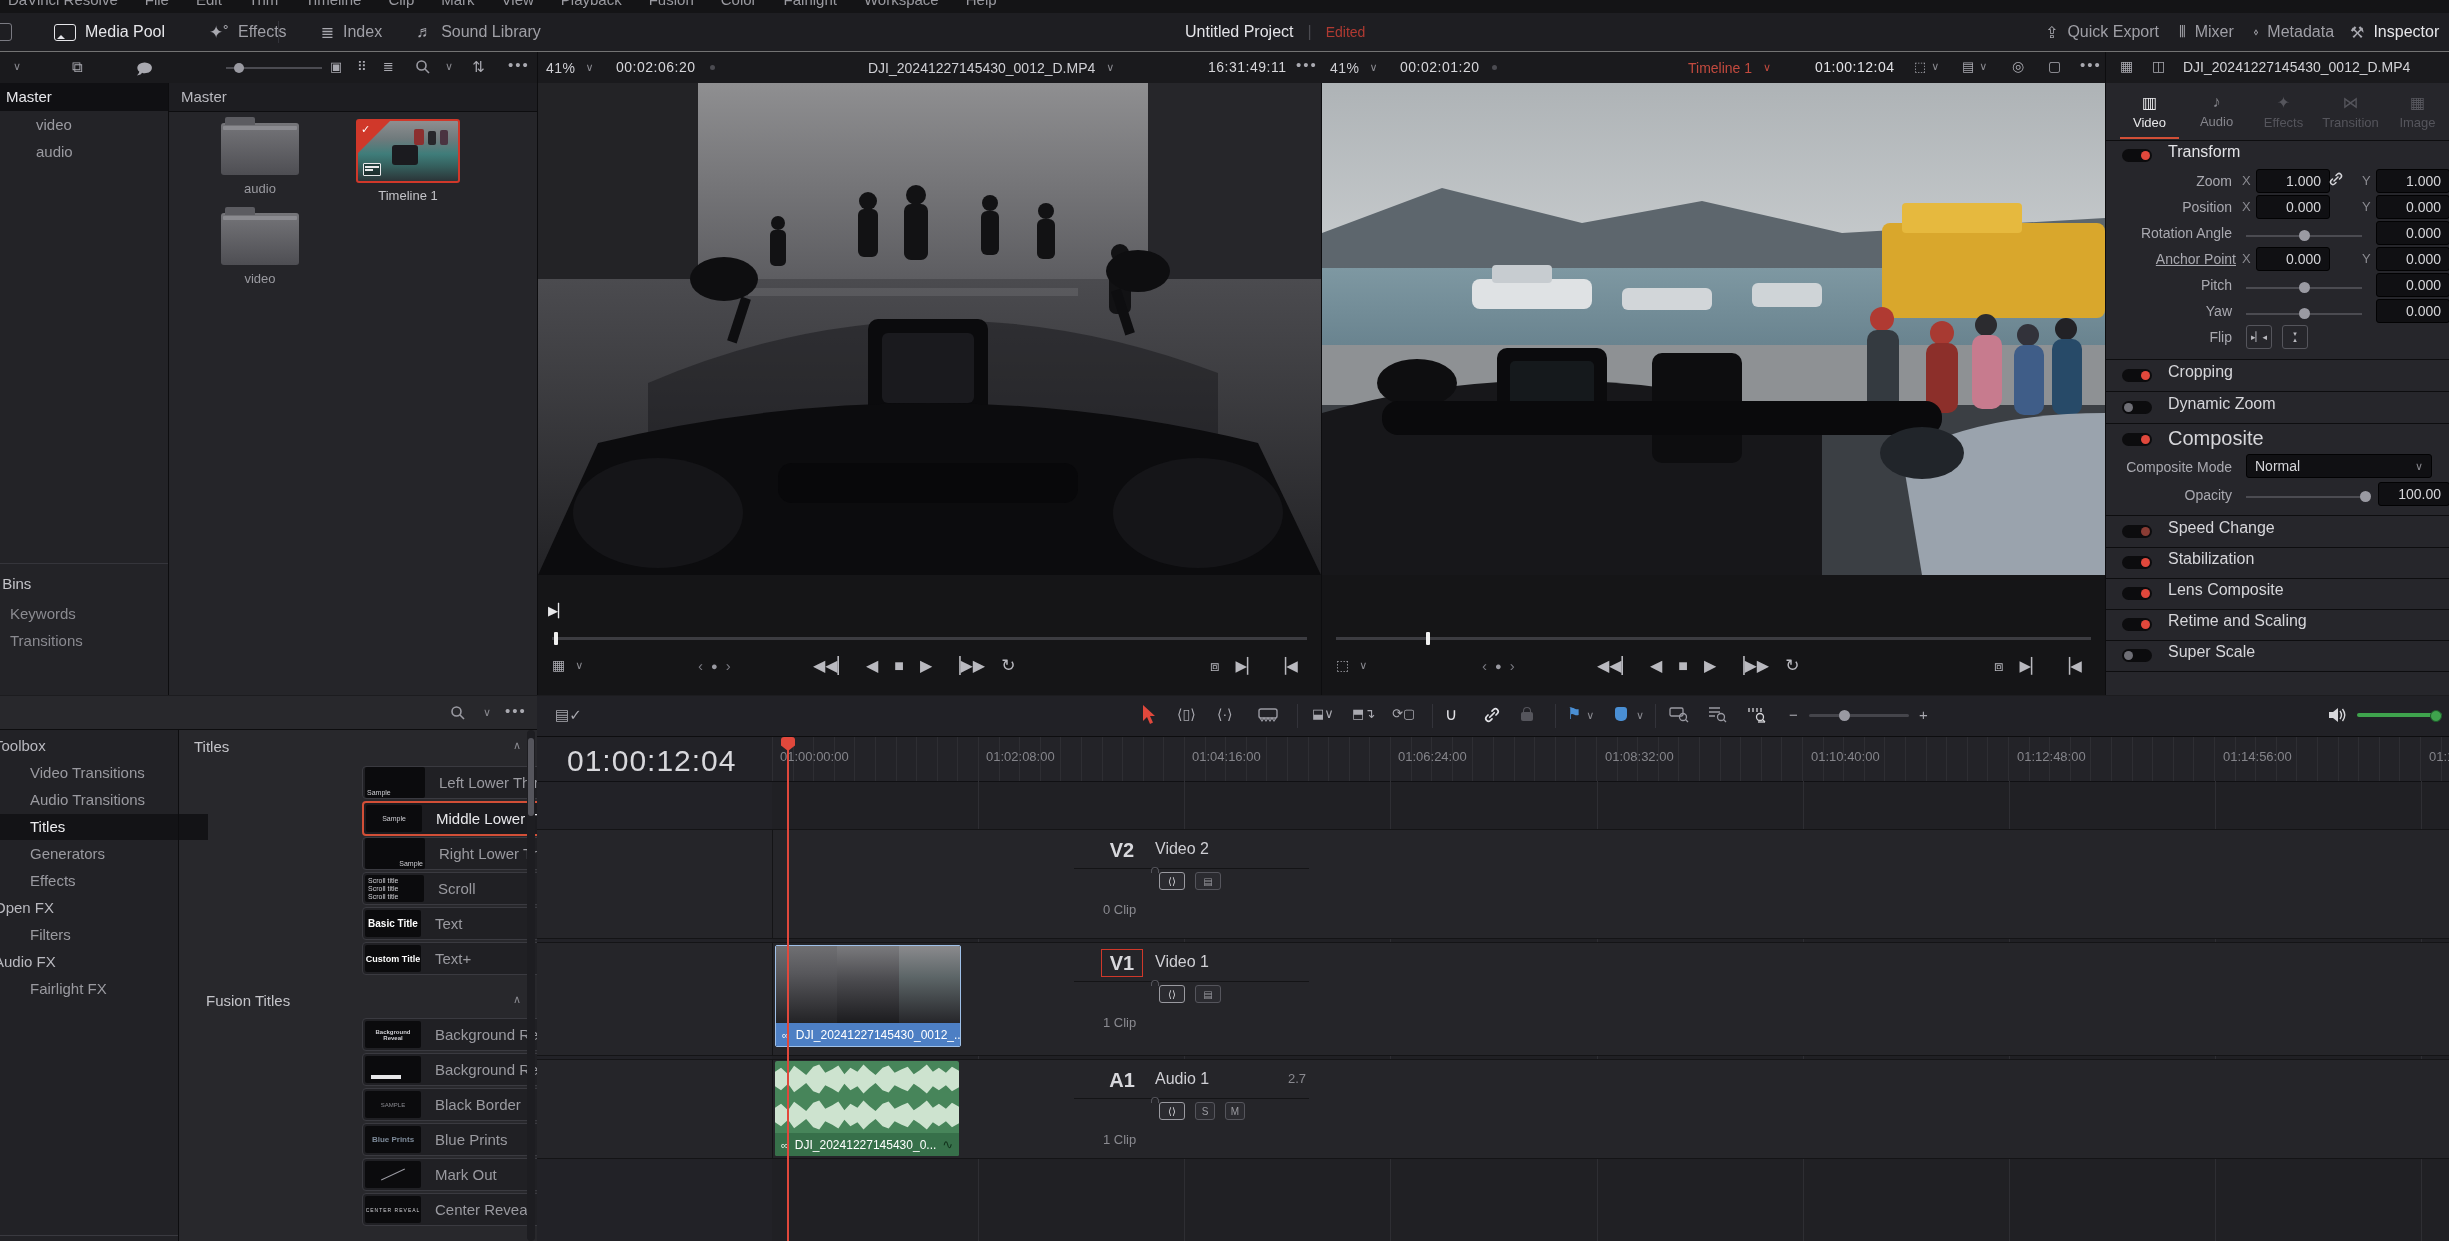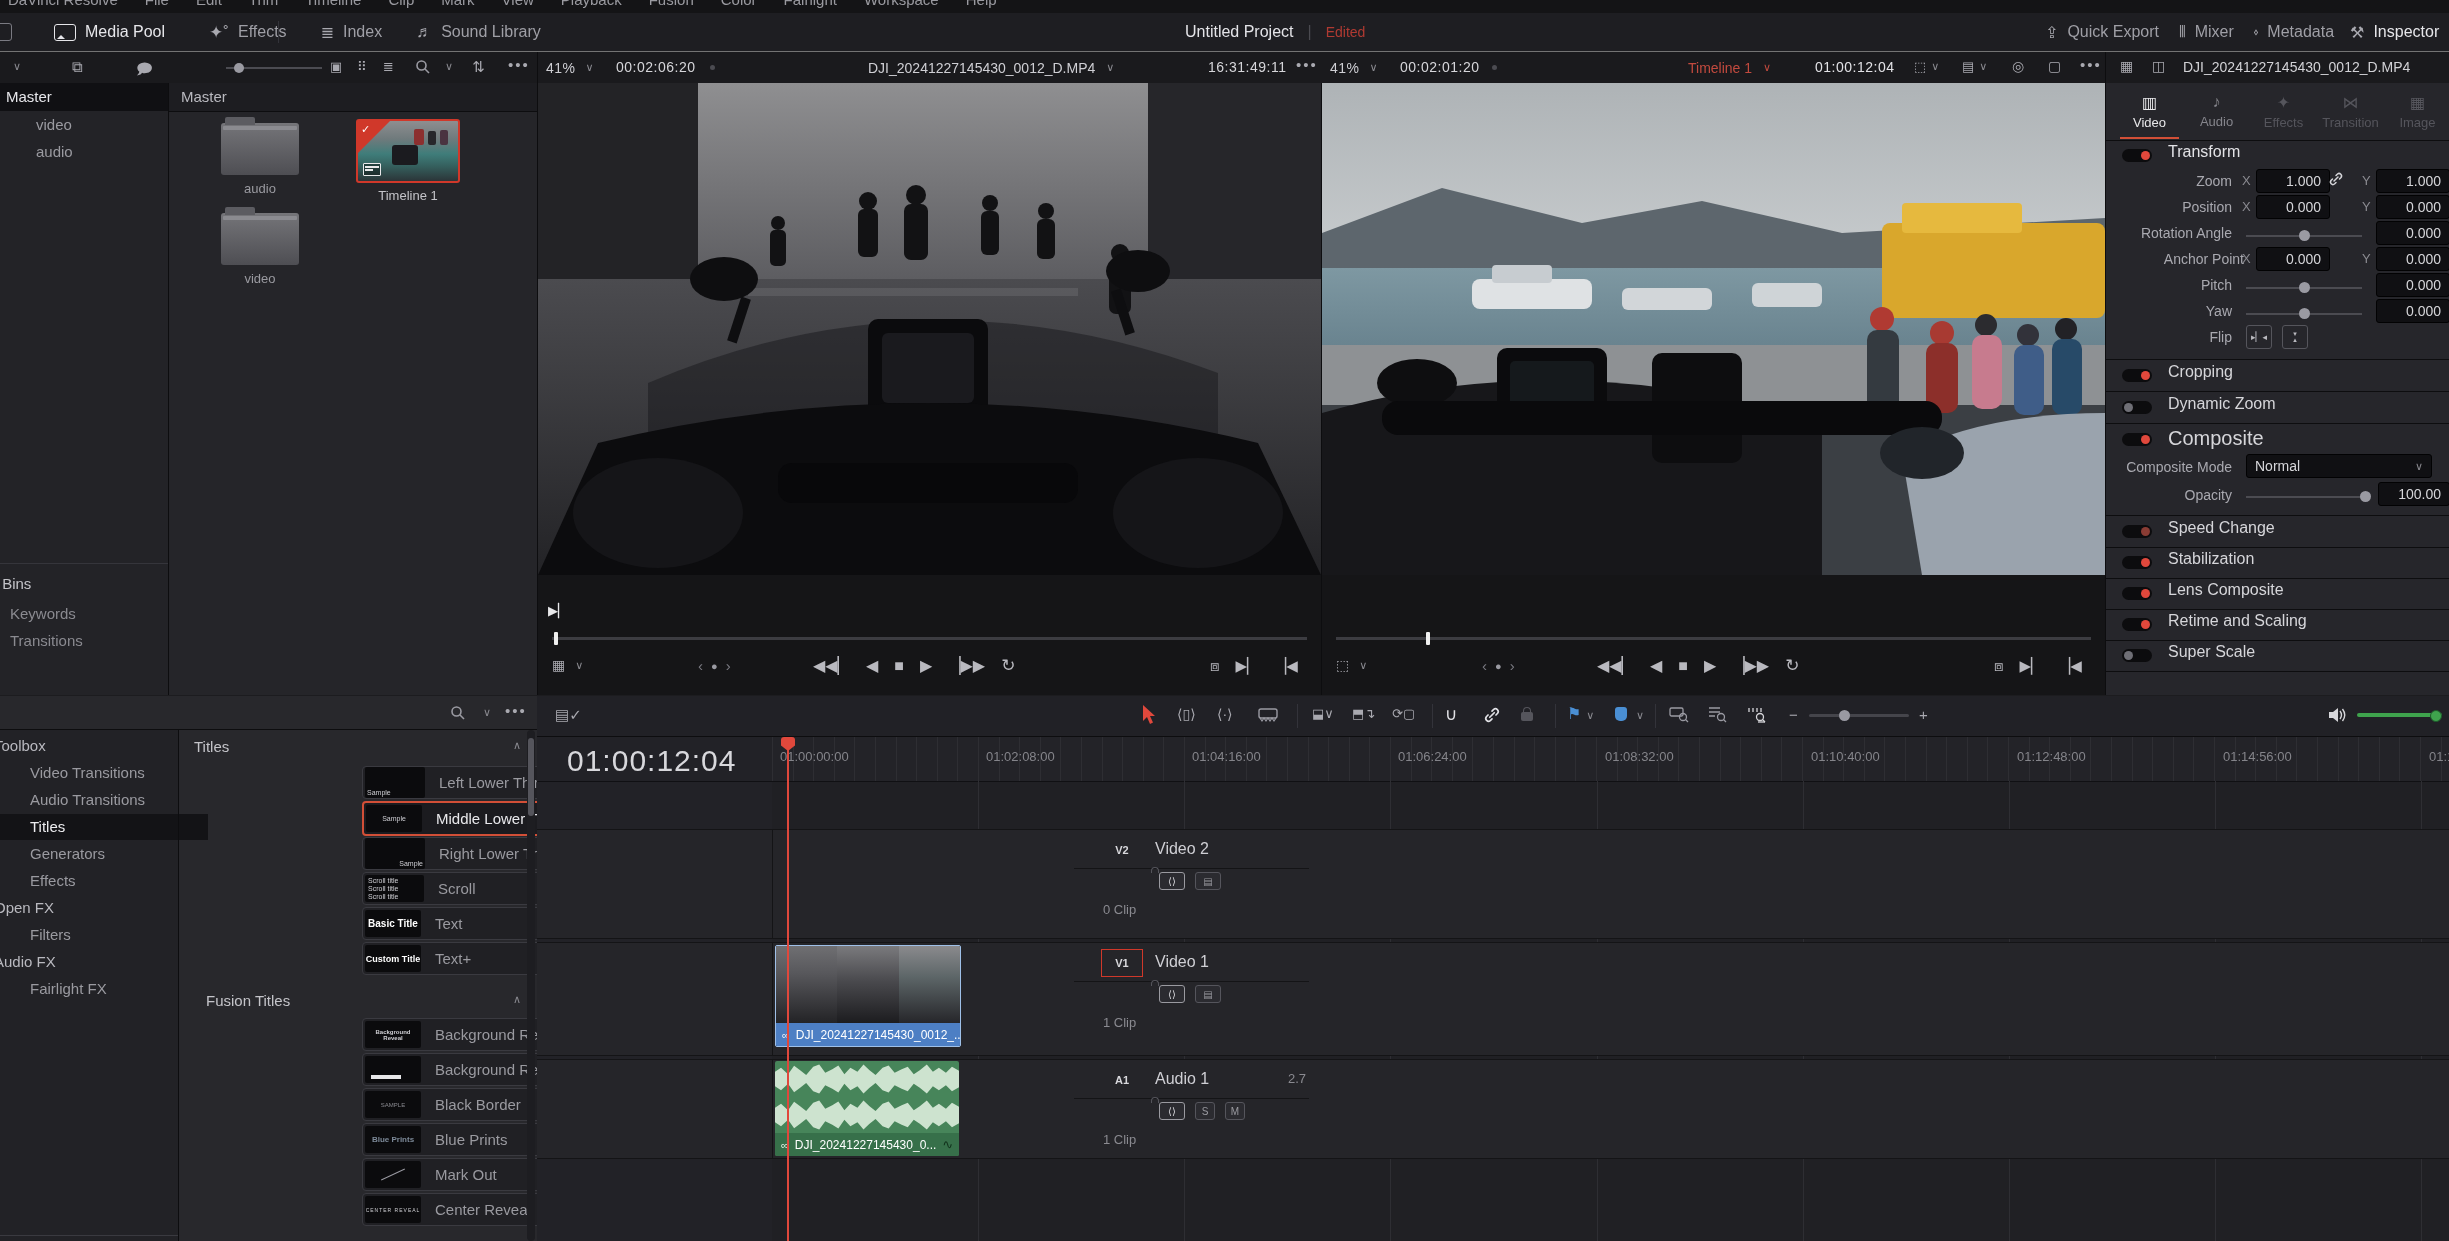--- a/index.html
+++ b/index.html
@@ -52,21 +52,21 @@
   .fxitem .lab{margin-left:14px;font-size:15px;color:#9a9aa0;}
   .fxitem.sel{border:2px solid #d24f37;background:#1b1b1f;}
   .fxitem.sel .lab{color:#e9e9ec;}
   .sideitem{position:absolute;left:0;width:178px;height:26px;line-height:26px;font-size:15px;color:#9a9aa0;
     white-space:nowrap;overflow:hidden;}
   .sideitem.top{color:#b9b9bf;}
   .sideitem.sel{background:#131316;color:#ececef;}
   
   .trackhead{position:absolute;left:556px;width:216px;}
   .tbox{position:absolute;left:8px;top:6px;width:40px;height:26px;border:1px solid transparent;
-    display:flex;align-items:center;justify-content:center;font-size:11px;color:#d8d8dc;font-weight:bold;}
+    display:flex;align-items:center;justify-content:center;font-size:20px;color:#d8d8dc;font-weight:bold;}
   .tname{position:absolute;left:62px;top:10px;font-size:16px;color:#cfcfd4;}
   .tico{position:absolute;display:flex;gap:10px;top:42px;left:56px;}
   .ticon{width:24px;height:16px;border:1px solid #55555c;border-radius:3px;color:#9a9aa0;
     font-size:10px;display:flex;align-items:center;justify-content:center;background:#2b2b30;}
   .clipcount{position:absolute;left:10px;top:72px;font-size:13px;color:#8a8a90;}
   .rlabel{position:absolute;top:12px;font-size:13px;color:#84848a;white-space:nowrap;}
   .gline{position:absolute;width:1px;background:#2e2e33;top:0;bottom:0;}
   .lock{width:12px;height:9px;background:#55555c;border-radius:2px;position:relative;margin-top:4px;}
   .lock:before{content:"";position:absolute;top:-5px;left:2px;width:6px;height:5px;border:1.5px solid #55555c;border-bottom:none;border-radius:4px 4px 0 0;}
 </style>
@@ -447,21 +447,21 @@
       </div>
 
     <span class="ilabel" style="left:0;top:142px;width:126px;">Rotation Angle</span>
     <div class="slider" style="left:140px;top:152px;width:116px;">
         <div class="knob" style="left:53px;"></div>
       </div>
     <div class="valuebox abs" style="left:270px;top:138px;width:56px;height:22px;">
         <span>0.000</span>
       </div>
 
-    <span class="ilabel" style="left:12px;top:168px;width:126px;">Anchor Point</span>
+    <span class="ilabel" style="left:4px;top:168px;width:126px;text-decoration:underline;">Anchor Point</span>
     <span class="abs dim" style="left:136px;top:168px;font-size:13px;">X</span>
     <div class="valuebox abs" style="left:150px;top:164px;width:56px;height:22px;">
         <span>0.000</span>
       </div>
     <span class="abs dim" style="left:256px;top:168px;font-size:13px;">Y</span>
     <div class="valuebox abs" style="left:270px;top:164px;width:56px;height:22px;">
         <span>0.000</span>
       </div>
 
     <span class="ilabel" style="left:0;top:194px;width:126px;">Pitch</span>

